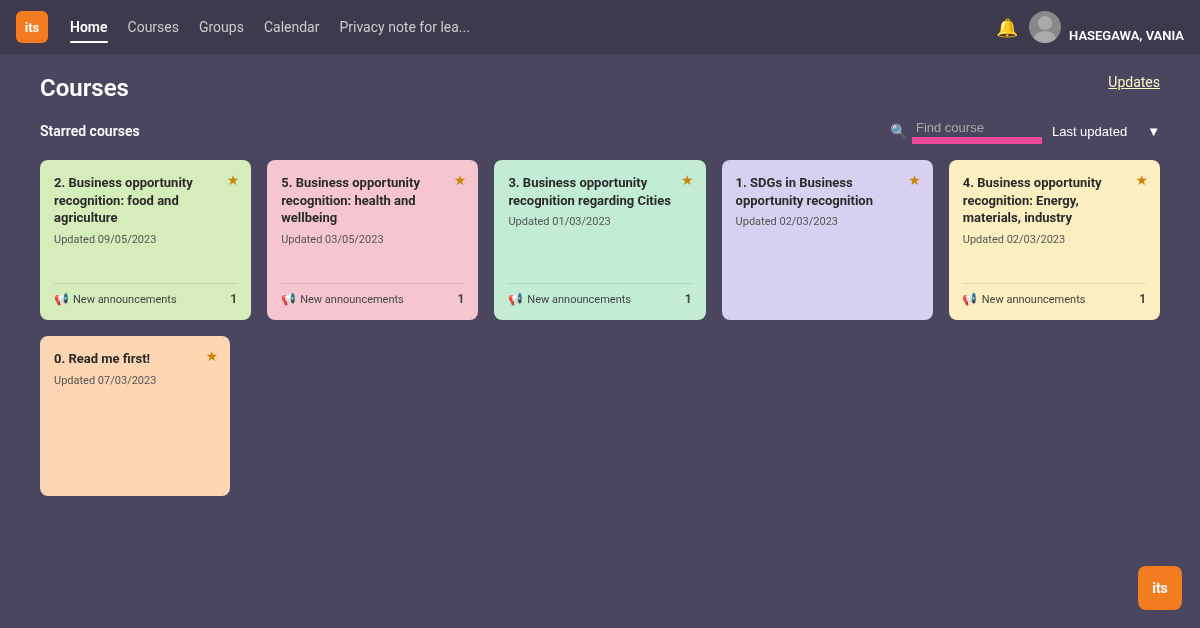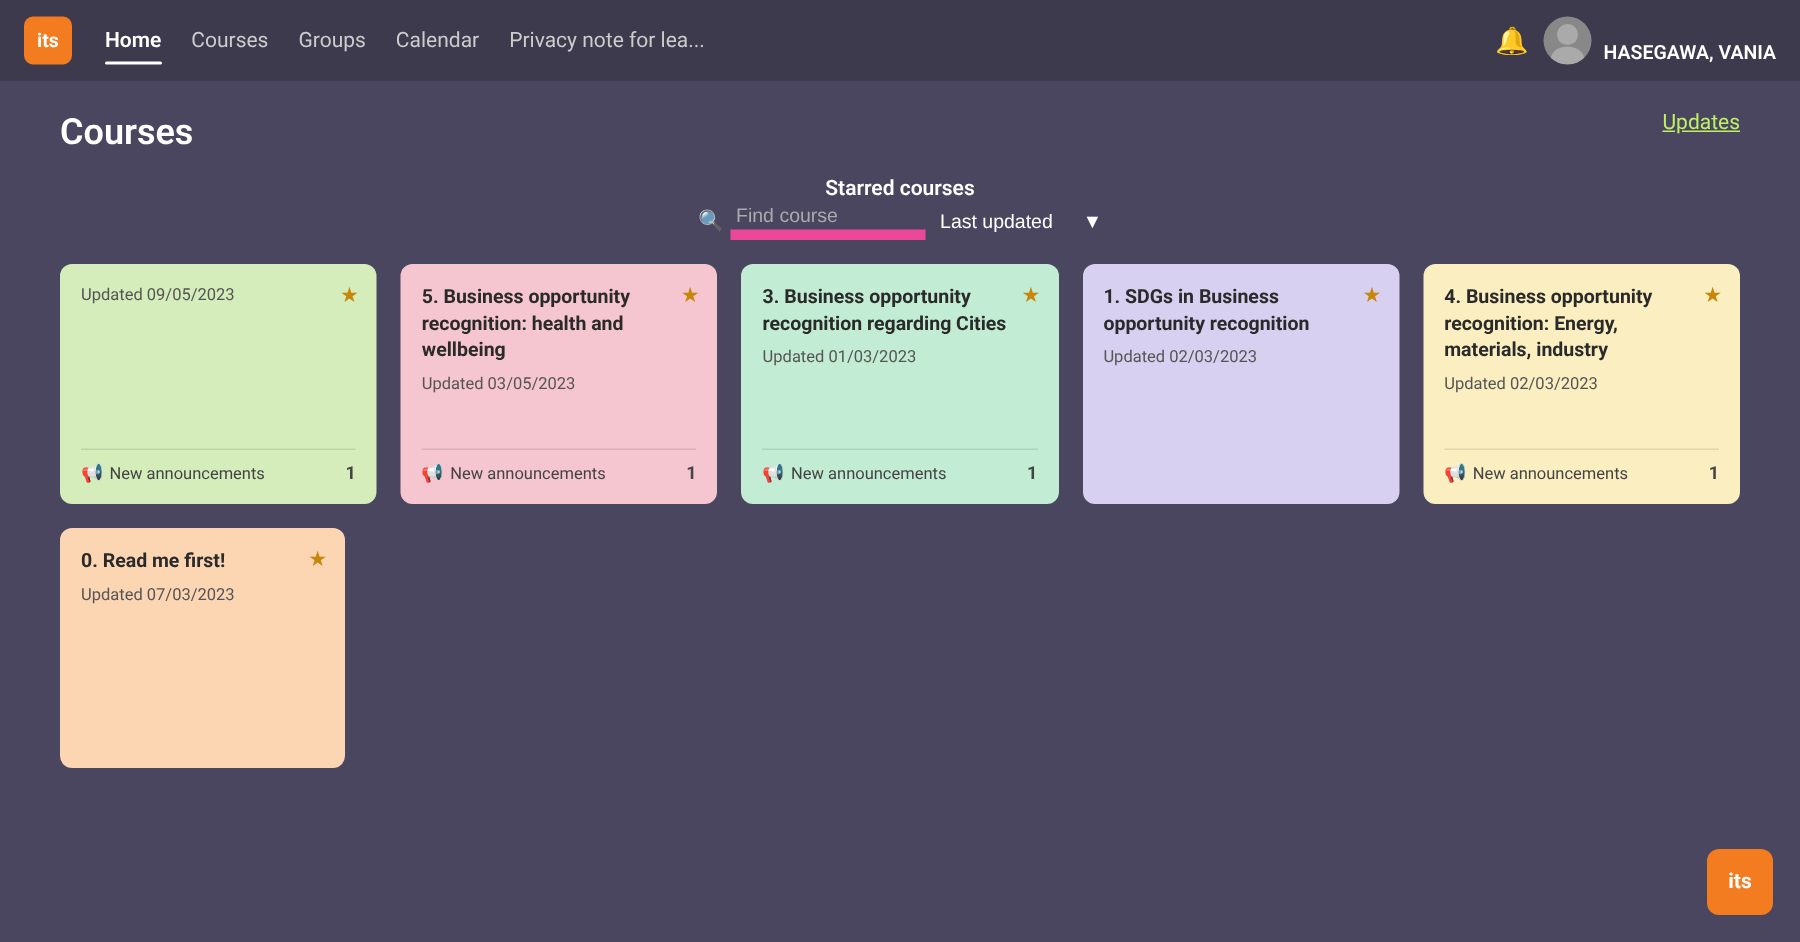--- a/index.html
+++ b/index.html
@@ -104,33 +104,32 @@
       justify-content: space-between;
       align-items: flex-start;
       margin-bottom: 16px;
     }
     .courses-title {
       font-size: 24px;
       font-weight: 600;
       color: #fff;
     }
     .updates-link {
-      color: #bef264;
+      color: #fef9c3;
       font-size: 14px;
       text-decoration: underline;
       cursor: pointer;
     }
 
     
     .filter-row {
       display: flex;
       align-items: center;
       justify-content: space-between;
       margin-bottom: 16px;
-      flex-direction: column;
     }
     .starred-label {
       color: #fff;
       font-size: 14px;
       font-weight: 600;
     }
     .filter-right {
       display: flex;
       align-items: center;
       gap: 10px;
@@ -296,20 +295,21 @@
       <button class="sort-btn">
         <span>Last updated</span>
         <span>▼</span>
       </button>
     </div>
   </div>
 
   <div class="cards-row" id="cards-row-1">
       <div class="card card-green">
         <span class="card-star">★</span>
+        <div class="card-title">2. Business opportunity recognition: food and agriculture</div>
         <div class="card-updated">Updated 09/05/2023</div>
         <div class="card-footer">
           <div class="card-announcement">
             <span class="megaphone-icon">📢</span>
             <span>New announcements</span>
           </div>
           <span class="announcement-count">1</span>
         </div>
       </div>
       <div class="card card-pink">

